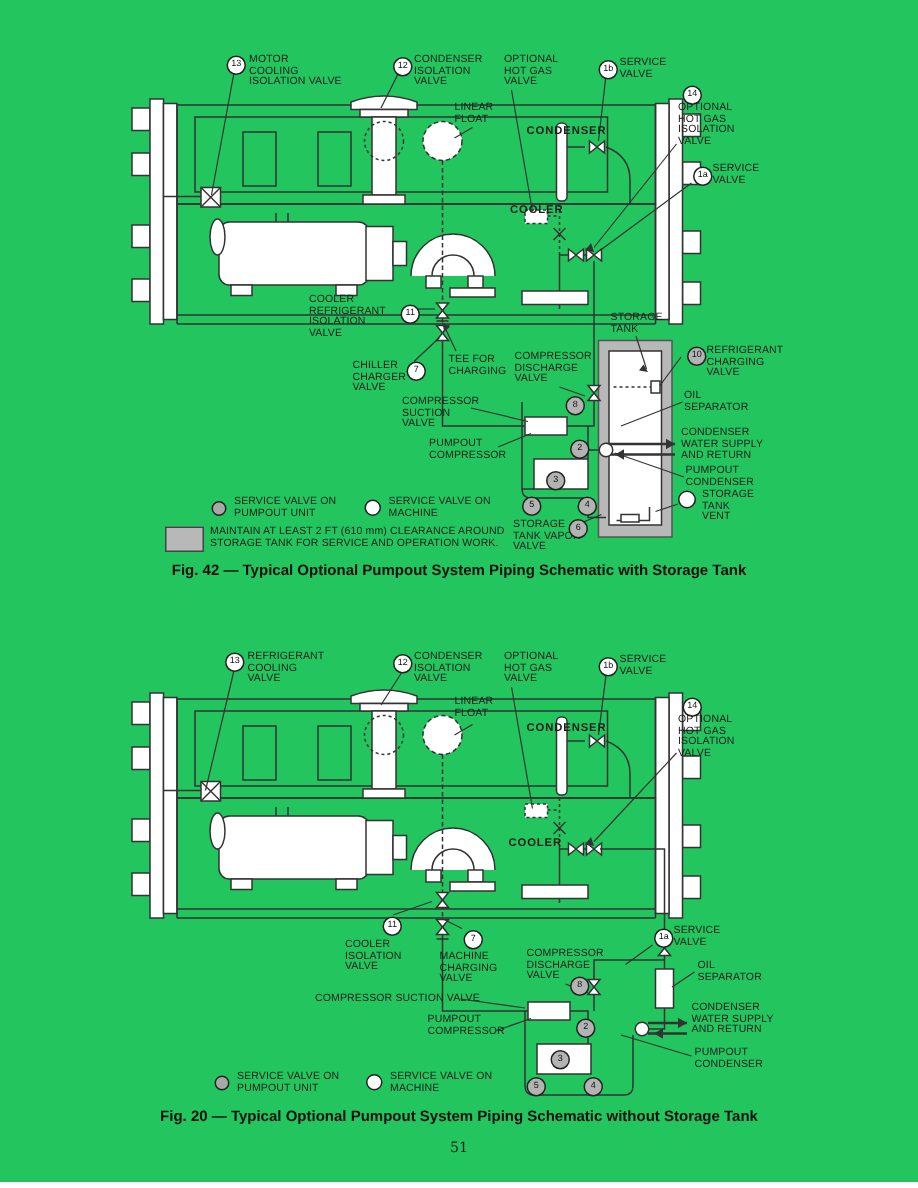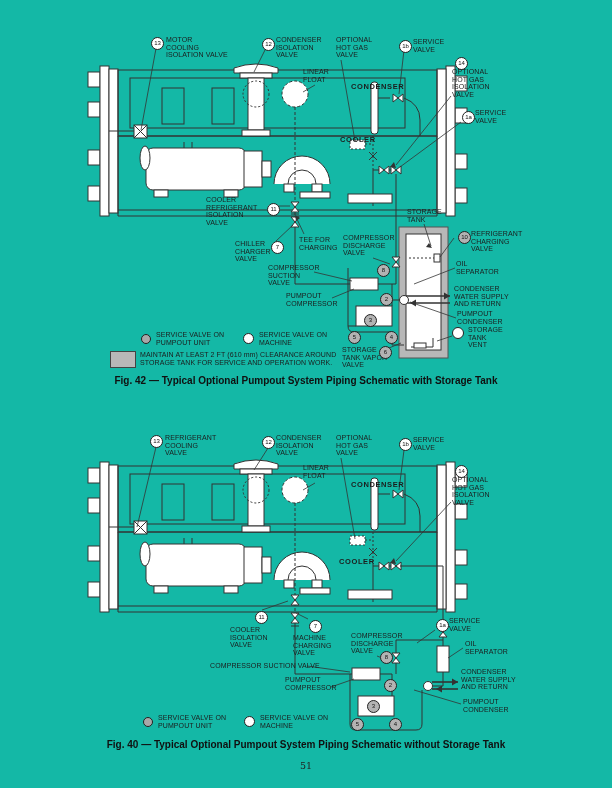--- a/index.html
+++ b/index.html
@@ -1,16 +1,16 @@
 <!DOCTYPE html>
 <html><head>
 <meta charset="utf-8">
 <style>
   html,body{margin:0;padding:0;background:#fff;}
-  .page{position:relative;width:612px;height:788px;background:#14b8a6;overflow:hidden;
+  .page{position:relative;width:612px;height:788px;background:#22c55e;overflow:hidden;
         font-family:"Liberation Sans",sans-serif;text-decoration:underline;}
   .art{position:absolute;left:0;top:0;}
   .lbl{position:absolute;font-size:7px;line-height:7.6px;letter-spacing:0.1px;color:#1c1c1c;
        white-space:pre-line;}
   .lbl.b{font-weight:bold;font-size:7.5px;letter-spacing:0.6px;}
   .callout{position:absolute;width:11px;height:11px;border:1px solid #222;border-radius:50%;
            font-size:6px;line-height:11px;text-align:center;background:#fff;color:#111;box-sizing:content-box;}
   .callout.gray{background:#b3b3b3;}
   .circle-icon{position:absolute;border:1px solid #222;border-radius:50%;background:#fff;box-sizing:border-box;}
   .circle-icon.filled{background:#a8a8a8;}
@@ -340,17 +340,17 @@
     <div class="callout gray" style="left:351px;top:718px;">5</div>
     <div class="callout gray" style="left:389px;top:718px;">4</div>
 
     <div class="circle-icon filled" style="left:143px;top:717px;width:10px;height:10px;"></div>
     <div class="lbl" style="left:158px;top:714px;">SERVICE VALVE ON
 PUMPOUT UNIT</div>
     <div class="circle-icon" style="left:244px;top:716px;width:11px;height:11px;"></div>
     <div class="lbl" style="left:260px;top:714px;">SERVICE VALVE ON
 MACHINE</div>
 
-    <div class="caption" style="top:739px;">Fig. 40 — Typical Optional Pumpout System Piping Schematic without Storage Tank</div>
+    <div class="caption" style="top:739px;">Fig. 20 — Typical Optional Pumpout System Piping Schematic without Storage Tank</div>
   </div>
 
   <div class="pagenum" style="top:760px;">51</div>
 </div>
 
 </body></html>

